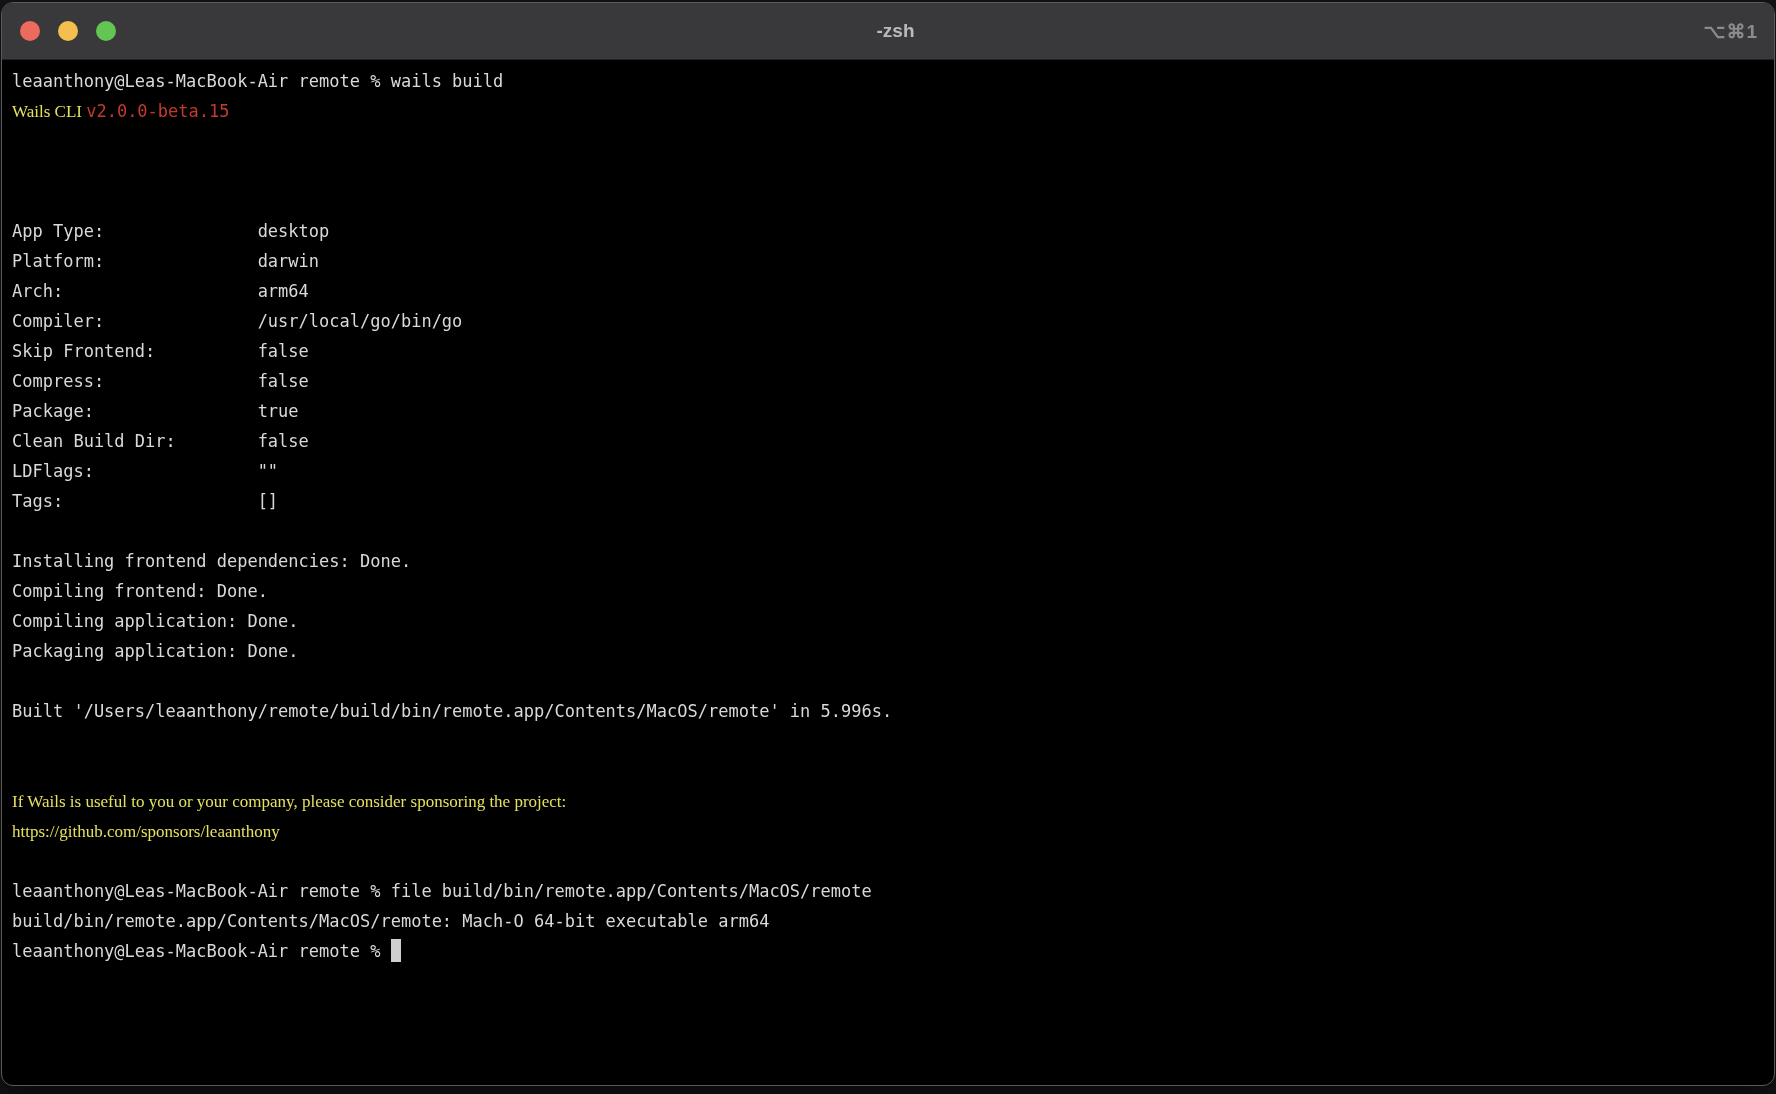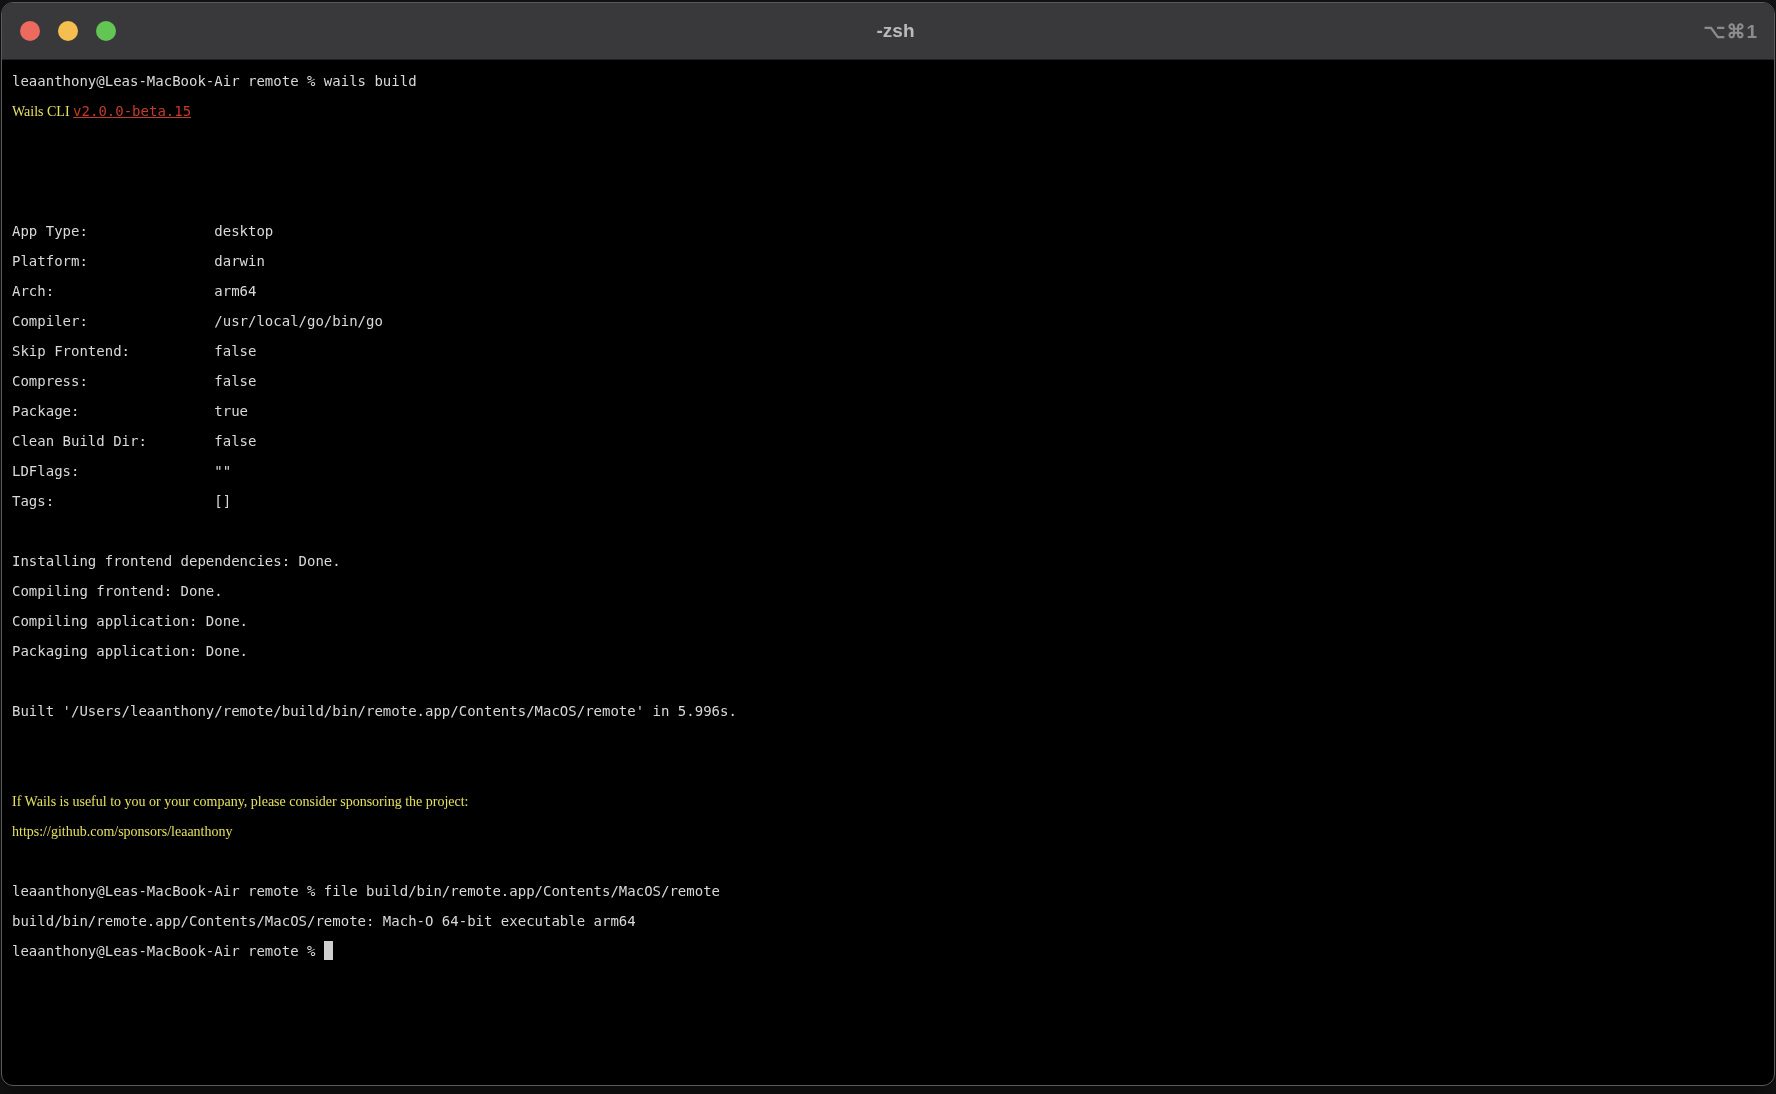--- a/index.html
+++ b/index.html
@@ -60,29 +60,29 @@
     display:flex;
     align-items:center;
     font-size:19px;
     font-weight:bold;
     color:#8b8b8e;
     letter-spacing:1px;
   }
   .terminal{
     padding:6px 16px 0 10px;
     font-family:"DejaVu Sans Mono","Liberation Mono",monospace;
-    font-size:14px;
+    font-size:17px;
     line-height:30px;
     white-space:pre;
     color:var(--fg);
   }
   .line{height:30px;}
   .c-fg{color:var(--fg);}
   .c-yellow{color:var(--yellow);font-family:Liberation Serif, serif;}
-  .c-red{color:var(--red);text-decoration:underline;}
+  .c-red{color:var(--red);}
   .cursor{
     display:inline-block;
     width:0.62em;
     height:1.32em;
     background:var(--cursor);
     vertical-align:-0.28em;
   }
 </style>
 </head>
 <body style="--fg: #d9d9d9; --yellow: #e5e15e; --red: #c33b2c; --cursor: #cfcfcf; --light-red: #ed6a5f; --light-yellow: #f5bf4f; --light-green: #62c554;">

